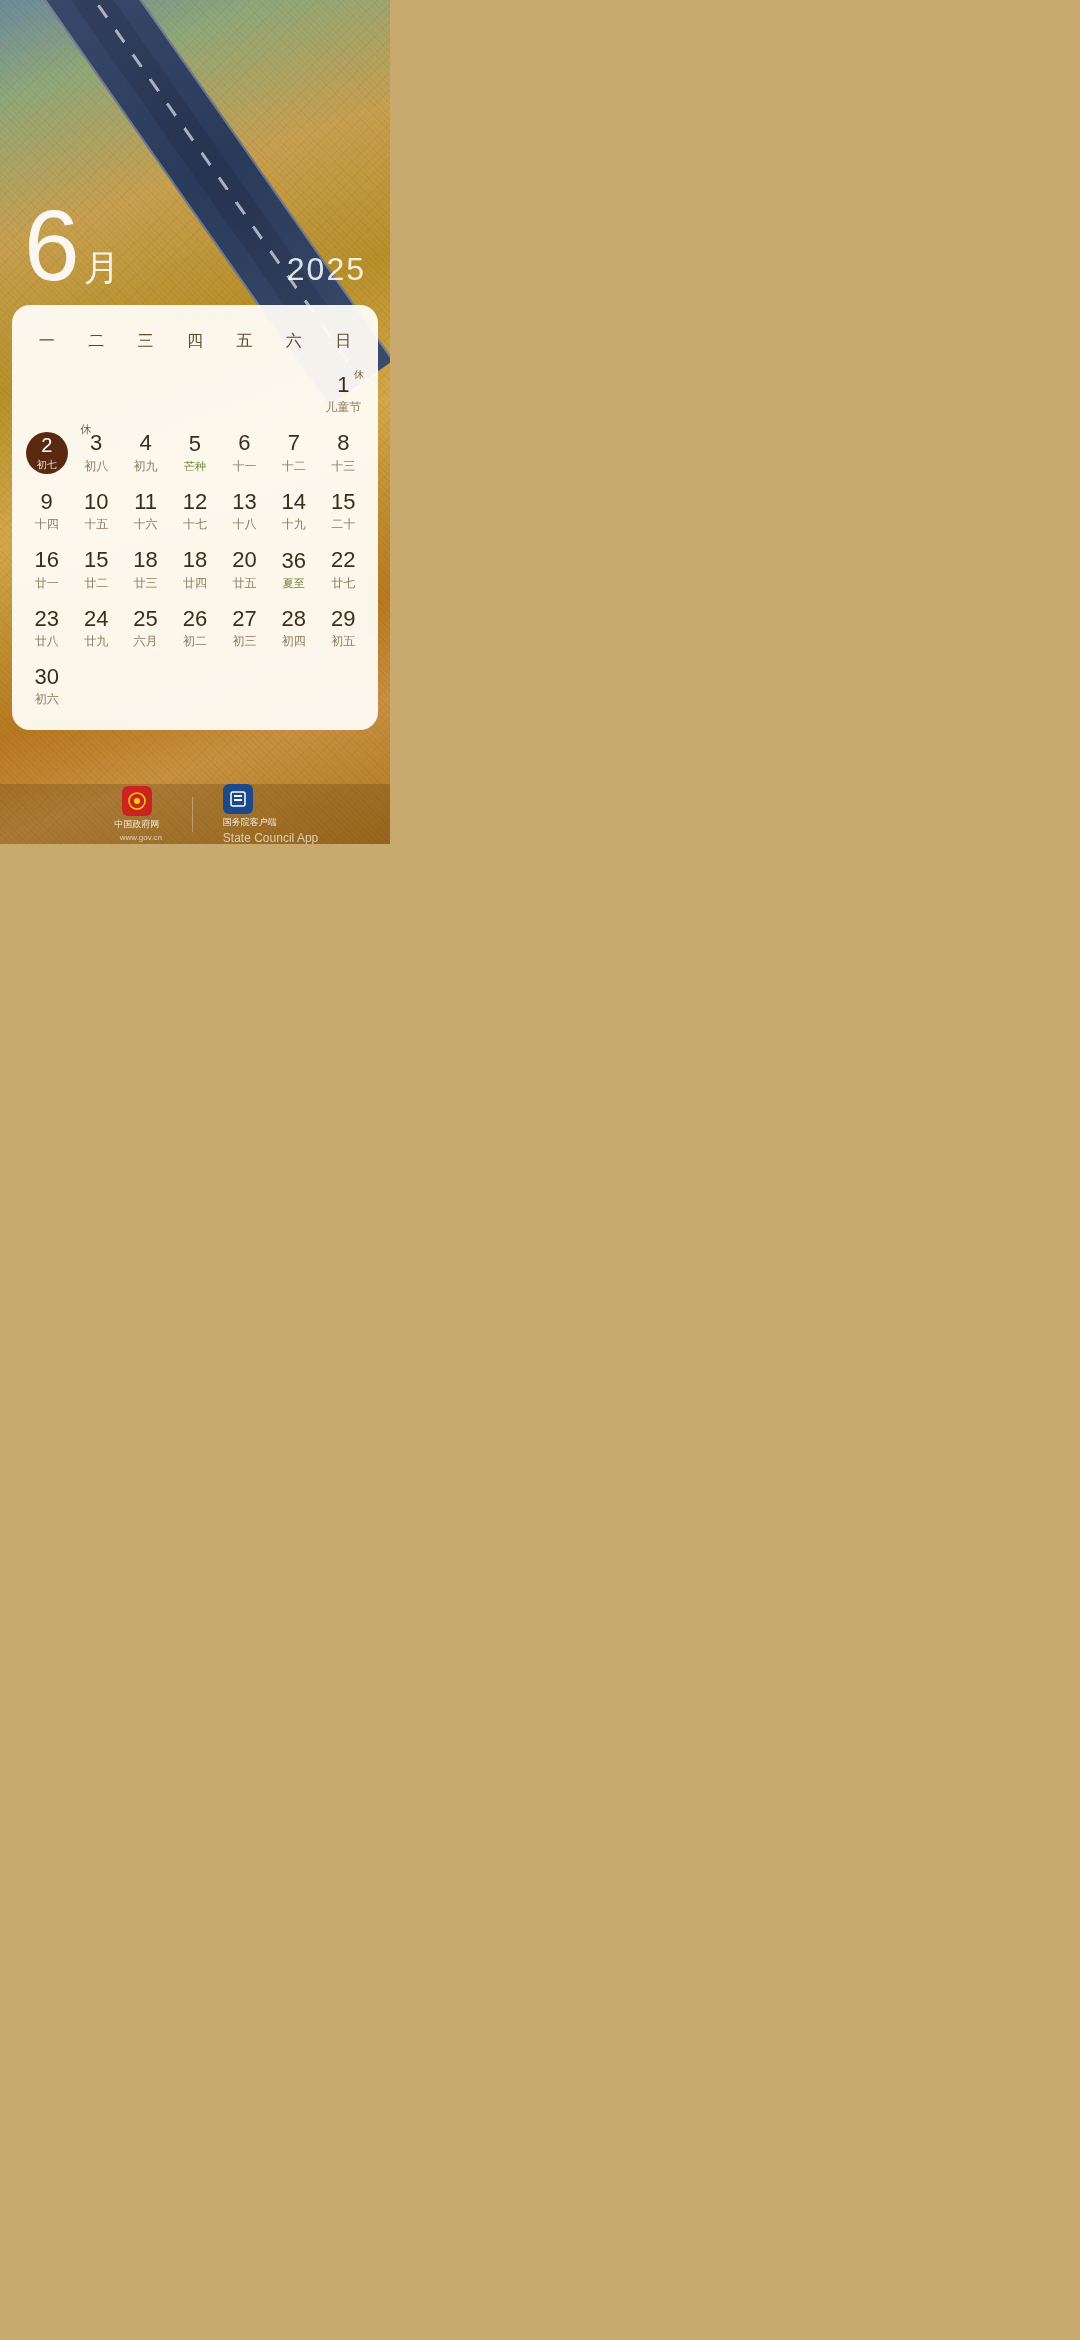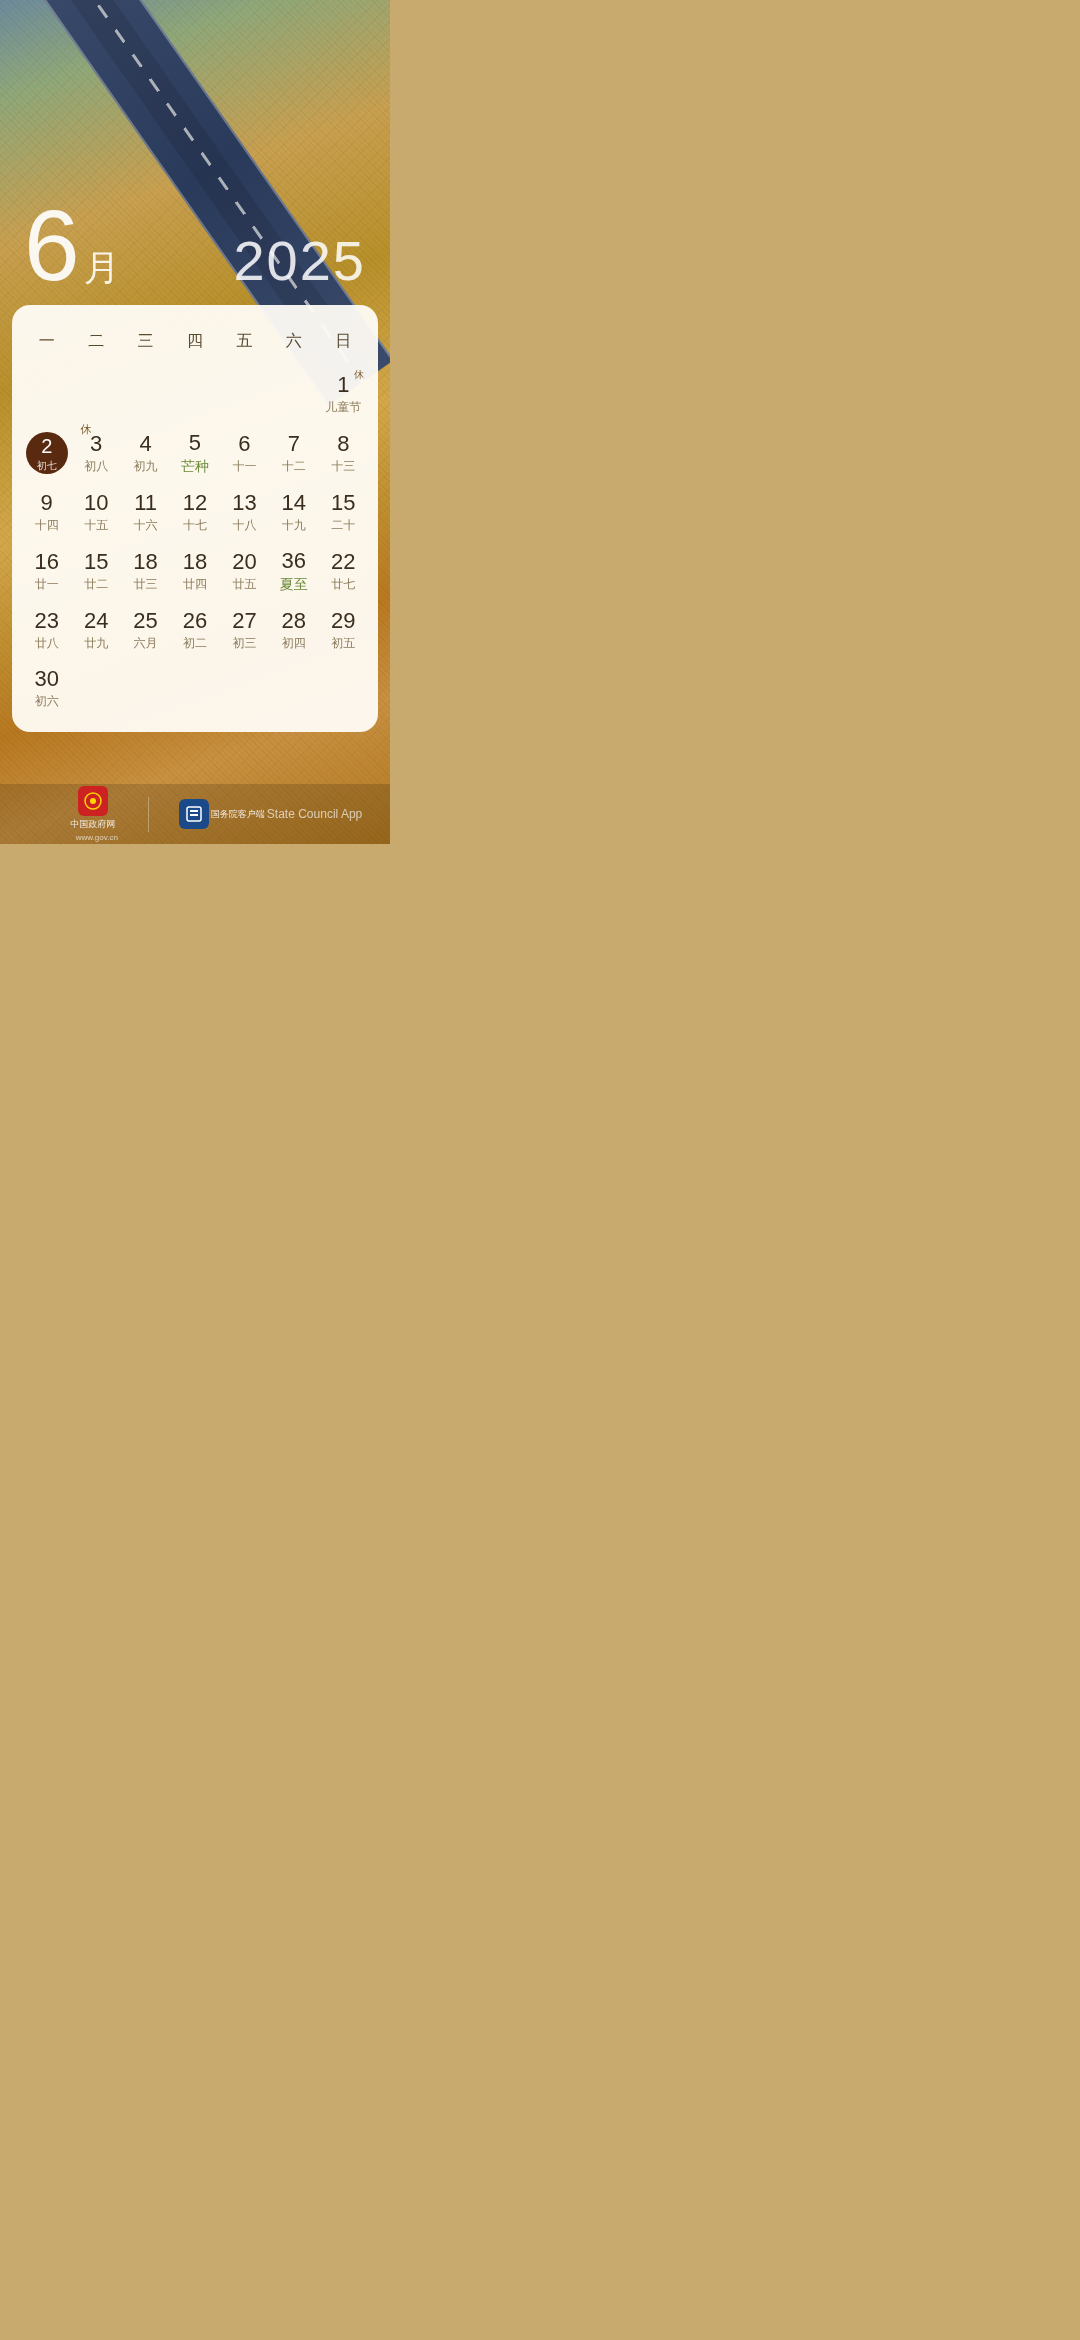--- a/index.html
+++ b/index.html
@@ -89,21 +89,21 @@
     }
 
     .month-yue {
       font-size: 36px;
       font-weight: 300;
       color: rgba(255,255,255,0.88);
       margin-left: 4px;
     }
 
     .year-num {
-      font-size: 56px;
+      font-size: 32px;
       font-weight: 200;
       color: rgba(255,255,255,0.85);
       letter-spacing: 2px;
     }
 
     .calendar-card {
       position: absolute;
       top: 305px;
       left: 12px; right: 12px;
       background: rgba(255, 252, 245, 0.95);
@@ -229,22 +229,22 @@
     }
 
     .footer-divider {
       width: 1px;
       height: 35px;
       background: rgba(255,255,255,0.3);
     }
 
     .footer-logo2 {
       display: flex;
-      flex-direction: row;
-      align-items: center;
+      flex-direction: column;
+      align-items: flex-start;
       gap: 2px;
     }
 
     .footer-logo2-icon {
       width: 30px;
       height: 30px;
       border-radius: 6px;
       background: #1a4a8a;
       display: flex;
       align-items: center;
@@ -262,21 +262,21 @@
     .footer-logo2-sub {
       font-size: 12px;
       color: rgba(255,255,255,0.65);
     }
 
     .empty-cell {
       min-height: 54px;
     }
 
     .solar-term {
-      font-size: 14px;
+      font-size: 11px;
       color: #6a8a3a;
       margin-top: 1px;
     }
   </style>
 </head>
 <body>
 
 <div class="bg-photo"></div>
 <div class="road"></div>
 

